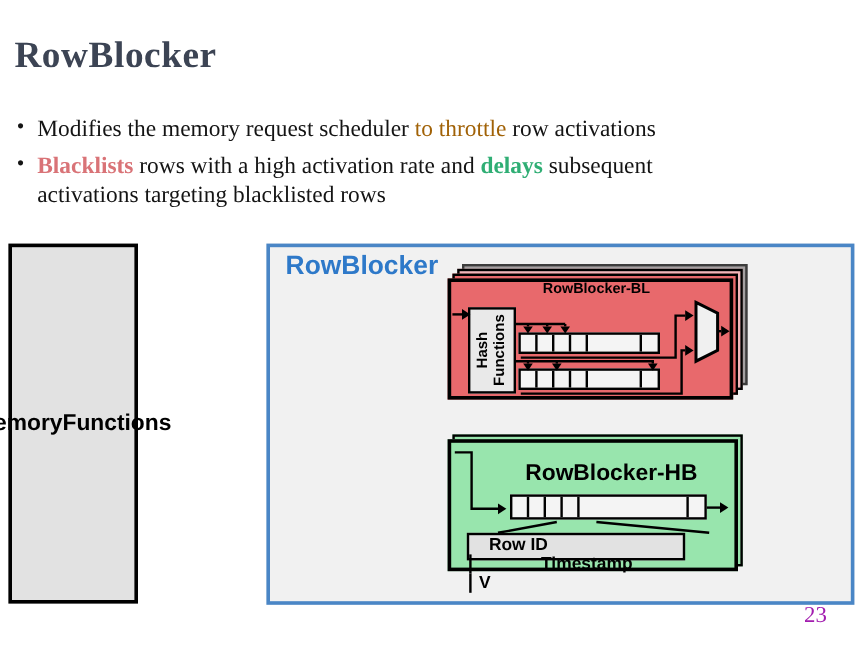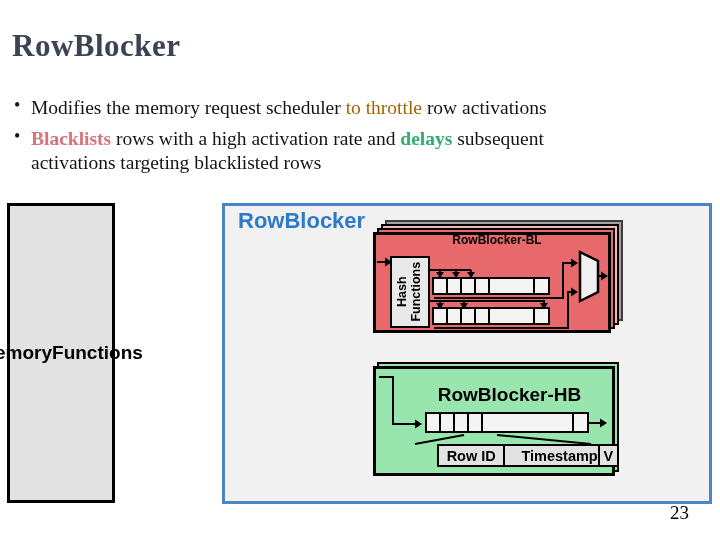--- a/index.html
+++ b/index.html
@@ -76,40 +76,40 @@
   .qend { width:13px; }
 
   
   .hb-back { left:377px; top:362px; width:242px; height:110px; background:#98e5ad; border:2px solid #000; }
   .hb-box  { left:373px; top:366px; width:242px; height:110px; background:#98e5ad; border:3px solid #000; }
   .hb-title {
     left:373px; top:372px; width:273px; text-align:center;
     font-weight:bold; font-size:19px; color:#000;margin-top:12px;
   }
   .hb-table {
-    left:437px; top:444px; width:182px; height:23px;
+    left:389px; top:444px; width:182px; height:23px;
     background:#e2e2e2; border:2px solid #000; display:flex;
-    font-weight:bold; font-size:14.5px; color:#000;
+    font-weight:bold; font-size:14.5px; color:#000;flex-direction:column;
   }
   .hb-table .cell { display:flex; align-items:center; justify-content:center; }
   .cell-rowid { width:82px; }
   .cell-ts { flex:1; border-left:2px solid #000;padding-left:16px; }
   .cell-v { width:22px; border-left:2px solid #000; }
 
   
   .overlay { left:0; top:0; width:720px; height:540px; pointer-events:none; }
 
   
   .safari-logo {
     left:14px; top:502px;
     font-weight:bold; font-style:italic; font-size:22px; letter-spacing:1px; color:#d9661f;
   }
   .page-number {
     left:670px; top:502px; font-family:"Liberation Serif", serif;
-    font-size:19px; color:#000000;
+    font-size:19px; color:#a21caf;
   }
 </style>
 </head>
 <body>
 
 <div class="slide">
 
   <div class="abs slide-title">RowBlocker</div>
 
   <div class="abs bullets">

